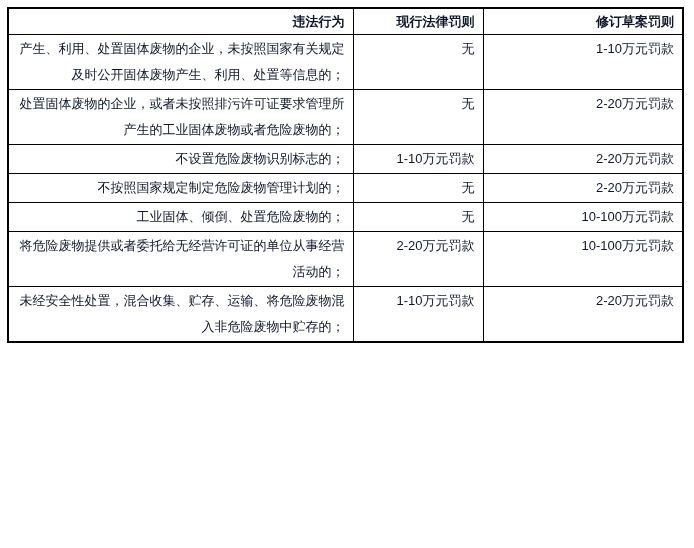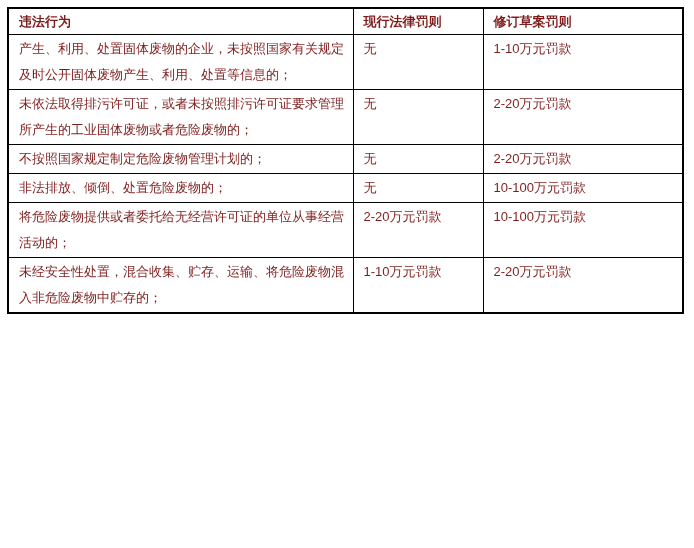--- a/index.html
+++ b/index.html
@@ -23,25 +23,25 @@
     top: 7px;
     width: 675px;
     border-collapse: collapse;
     table-layout: fixed;
     border: 2px solid #000000;
   }
   .penalty-table th,
   .penalty-table td {
     border: 1px solid #000000;
     vertical-align: top;
-    text-align: left;
+    text-align: right;
     padding: 1px 8px 1px 10px;
     font-size: 13px;
     line-height: 26px;
-    color: #7f1d1d;
+    color: #0f172a;
     overflow: hidden;
   }
   .penalty-table th {
     font-weight: bold;
     line-height: 23px;
     height: 25px;
     white-space: nowrap;
   }
   tr.h28 { height: 28px; }
   tr.h54 { height: 54px; margin-top: 12px; }
@@ -85,31 +85,36 @@
         <th>修订草案罚则</th>
       </tr>
     </thead>
     <tbody>
       <tr class="h54">
         <td>产生、利用、处置固体废物的企业，未按照国家有关规定及时公开固体废物产生、利用、处置等信息的；</td>
         <td>无</td>
         <td>1-10万元罚款</td>
       </tr>
       <tr class="h54">
-        <td>未依法取得排污许可证，或者未按照排污许可证要求管理所产生的工业固体废物或者危险废物的；</td>
+        <td>处置固体废物的企业，或者未按照排污许可证要求管理所产生的工业固体废物或者危险废物的；</td>
         <td>无</td>
+        <td>2-20万元罚款</td>
+      </tr>
+      <tr class="h28">
+        <td>不设置危险废物识别标志的；</td>
+        <td>1-10万元罚款</td>
         <td>2-20万元罚款</td>
       </tr>
       <tr class="h28">
         <td>不按照国家规定制定危险废物管理计划的；</td>
         <td>无</td>
         <td>2-20万元罚款</td>
       </tr>
       <tr class="h28">
-        <td>非法排放、倾倒、处置危险废物的；</td>
+        <td>工业固体、倾倒、处置危险废物的；</td>
         <td>无</td>
         <td>10-100万元罚款</td>
       </tr>
       <tr class="h54">
         <td>将危险废物提供或者委托给无经营许可证的单位从事经营活动的；</td>
         <td>2-20万元罚款</td>
         <td>10-100万元罚款</td>
       </tr>
       <tr class="h54">
         <td>未经安全性处置，混合收集、贮存、运输、将危险废物混入非危险废物中贮存的；</td>

